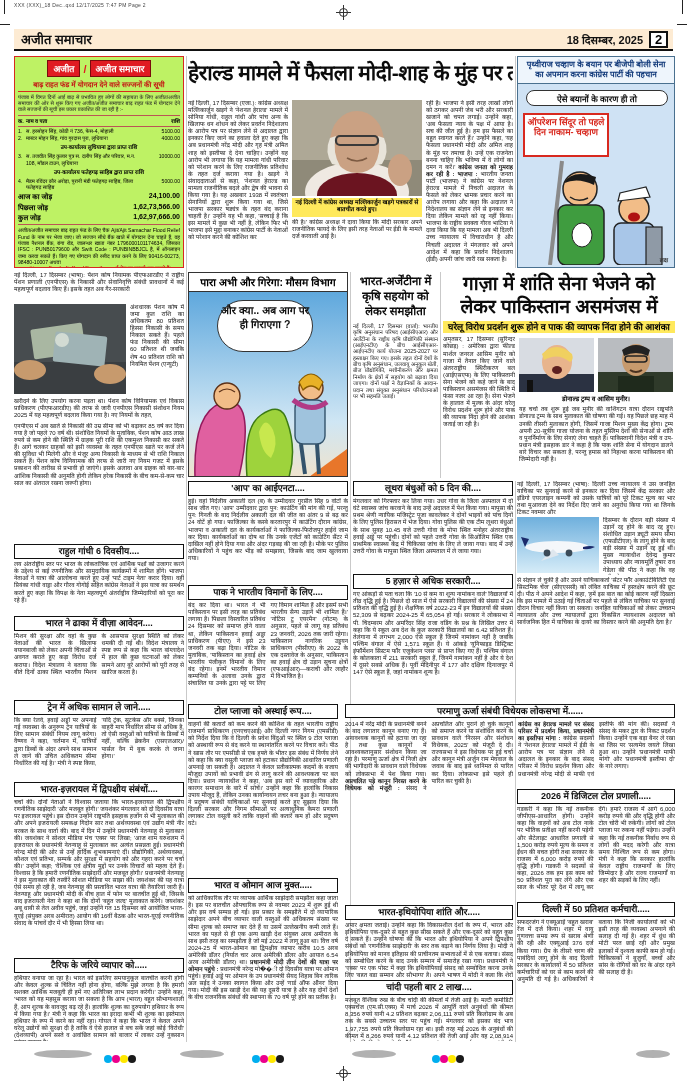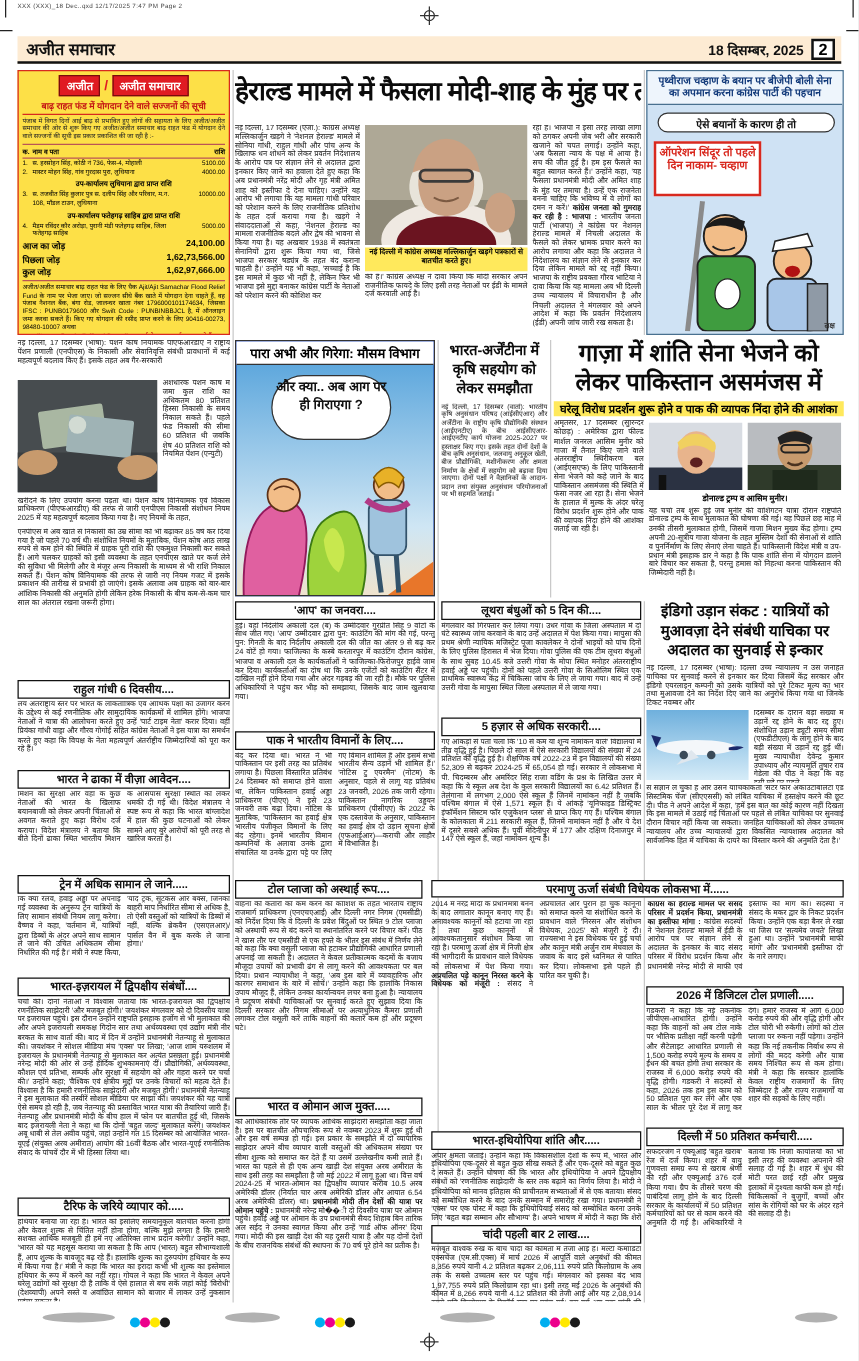--- a/index.html
+++ b/index.html
@@ -15,21 +15,21 @@
   .pagenum { display:inline-flex; width:19px; height:17px; border:2px solid #111; background:#fff; align-items:center; justify-content:center; font-size:13px; font-weight:bold; }
   .body-text { font-size:6px; line-height:1.18; text-align:justify; color:#161616; overflow:hidden; }
   .body-text.sm { font-size:5.4px; }
   .cols2 { column-count:2; column-gap:5px; }
   .box-head { border:1.2px solid #111; font-weight:bold; text-align:center; font-size:9px; line-height:1.25; padding:1px 2px; background:#fff; color:#111; overflow:hidden; white-space:nowrap; }
   .headline { font-weight:bold; color:#0b0b0b; text-align:center; }
   .inline-bold { font-weight:bold; }
   .vrule { width:1px; background:#c9c9c9; }
   .caption-y { background:#ffe95c; font-weight:bold; font-size:6px; line-height:1.2; text-align:center; padding:1px 2px; overflow:hidden; }
   
-  .notice { background:#fde047; border:1.6px solid #d8291f; padding:2px 3px; overflow:hidden; }
+  .notice { background:#bef264; border:1.6px solid #d8291f; padding:2px 3px; overflow:hidden; }
   .notice-logos { display:flex; align-items:center; justify-content:center; gap:3px; margin-top:1px; }
   .logo-red { background:#e01b22; color:#fff; font-weight:bold; font-size:9px; padding:1px 5px; border:1px solid #7a0c0c; }
   .logo-sep { color:#e01b22; font-weight:bold; font-size:11px; }
   .notice-sub { color:#c41414; font-weight:bold; font-size:7.2px; text-align:center; margin:2px 0; border-bottom:1px solid #d8291f; padding-bottom:2px; }
   .notice-intro { font-size:5.1px; line-height:1.22; text-align:justify; color:#222; }
   .ntable-head { display:flex; font-size:5.4px; font-weight:bold; border-top:1px solid #b55; border-bottom:1px solid #b55; margin-top:2px; padding:1px 0; }
   .nrow { display:flex; font-size:5.1px; line-height:1.25; padding-top:1px; }
   .nno { width:8px; flex:none; }
   .nname { flex:1; padding-right:3px; }
   .namt { width:34px; flex:none; text-align:right; }
@@ -261,41 +261,40 @@
           <path d="M32 32 q6 4 12 0" stroke="#4a3220" stroke-width="2" fill="none"></path>
           <rect x="20" y="38" width="36" height="16" fill="#1f2a1c"></rect>
         </svg>
       </div>
       <div class="abs" style="left:76px;top:58px;width:154px;height:10px;font-size:6.5px;font-weight:bold;text-align:center">डोनाल्ड ट्रम्प व आसिम मुनीर।</div>
       <div class="abs body-text" style="left:76px;top:70px;width:154px;height:78px">यह चर्चा तब शुरू हुई जब मुनीर की वाशिंगटन यात्रा दौरान राष्ट्रपति डोनाल्ड ट्रम्प के साथ मुलाकात की घोषणा की गई। यह पिछले छह माह में उनकी तीसरी मुलाकात होगी, जिसमें गाजा मिशन मुख्य केंद्र होगा। ट्रम्प अपनी 20-सूत्रीय गाजा योजना के तहत मुस्लिम देशों की सेनाओं से शांति व पुनर्निर्माण के लिए सेनाएं लेना चाहते हैं। पाकिस्तानी विदेश मंत्री व उप-प्रधान मंत्री इसहाक डार ने कहा है कि पाक शांति सेना में योगदान डालने बारे विचार कर सकता है, परन्तु हमास को निहत्था करना पाकिस्तान की जिम्मेदारी नहीं है।</div>
     </div>
   </div>
 
   <div class="abs" style="left:188px;top:481px;width:160px;height:102px">
-    <div class="box-head">'आप' का जनवरा....</div>
+    <div class="box-head">'आप' का आईएनटा....</div>
     <div class="body-text" style="height:84px;margin-top:2px">हुई। वहां निर्दलीय अकाली दल (ब) के उम्मीदवार गुरप्रीत सिंह 9 वोटों के साथ जीत गए। 'आप' उम्मीदवार द्वारा पुन: काउंटिंग की मांग की गई, परन्तु पुन: गिनती के बाद निर्दलीय अकाली दल की जीत का अंतर 9 से बढ़ कर 24 वोटें हो गया। फाजिल्का के कस्बे करतारपुर में काउंटिंग दौरान कांग्रेस, भाजपा व अकाली दल के कार्यकर्ताओं ने फाजिल्का-फिरोजपुर हाईवे जाम कर दिया। कार्यकर्ताओं का दोष था कि उनके एजेंटों को काउंटिंग सैंटर में दाखिल नहीं होने दिया गया और अंदर गड़बड़ की जा रही है। मौके पर पुलिस अधिकारियों ने पहुंच कर भीड़ को समझाया, जिसके बाद जाम खुलवाया गया।</div>
   </div>
 
   <div class="abs" style="left:188px;top:585px;width:160px;height:115px">
     <div class="box-head">पाक ने भारतीय विमानों के लिए....</div>
     <div class="body-text cols2" style="height:97px;margin-top:2px">बंद कर दिया था। भारत ने भी पाकिस्तान पर इसी तरह का प्रतिबंध लगाया है। पिछला विस्तारित प्रतिबंध 24 दिसम्बर को समाप्त होने वाला था, लेकिन पाकिस्तान हवाई अड्डा प्राधिकरण (पीएए) ने इसे 23 जनवरी तक बढ़ा दिया। नोटिस के मुताबिक, 'पाकिस्तान का हवाई क्षेत्र भारतीय पंजीकृत विमानों के लिए बंद रहेगा। इनमें भारतीय विमान कम्पनियों के अलावा उनके द्वारा संचालित या उनके द्वारा पट्टे पर लिए गए विमान शामिल हैं और इसमें सभी भारतीय सैन्य उड़ानें भी शामिल हैं।' 'नोटिस टु एयरमैन' (नोटम) के अनुसार, पहले से लागू यह प्रतिबंध 23 जनवरी, 2026 तक जारी रहेगा। पाकिस्तान नागरिक उड्डयन प्राधिकरण (पीसीएए) के 2022 के एक दस्तावेज के अनुसार, पाकिस्तान का हवाई क्षेत्र दो उड़ान सूचना क्षेत्रों (एफआईआर)—कराची और लाहौर में विभाजित है।</div>
   </div>
 
   <div class="abs" style="left:353px;top:481px;width:160px;height:91px">
     <div class="box-head">लूथरा बंधुओं को 5 दिन की....</div>
     <div class="body-text" style="height:73px;margin-top:2px">मंगलवार को गिरफ्तार कर लिया गया। उधर गोवा के जिला अस्पताल में दो घंटे स्वास्थ्य जांच करवाने के बाद उन्हें अदालत में पेश किया गया। मापुसा की प्रथम श्रेणी न्यायिक मजिस्ट्रेट पूजा कावलेकर ने दोनों भाइयों को पांच दिनों के लिए पुलिस हिरासत में भेज दिया। गोवा पुलिस की एक टीम लूथरा बंधुओं के साथ सुबह 10.45 बजे उत्तरी गोवा के मोपा स्थित मनोहर अंतरराष्ट्रीय हवाई अड्डे पर पहुंची। दोनों को पहले उत्तरी गोवा के सिओलिम स्थित एक प्राथमिक स्वास्थ्य केंद्र में चिकित्सा जांच के लिए ले जाया गया। बाद में उन्हें उत्तरी गोवा के मापुसा स्थित जिला अस्पताल में ले जाया गया।</div>
   </div>
 
   <div class="abs" style="left:353px;top:574px;width:160px;height:126px">
     <div class="box-head">5 हज़ार से अधिक सरकारी....</div>
     <div class="body-text" style="height:108px;margin-top:2px">गए आंकड़ों से पता चला कि '10 से कम या शून्य नामांकन वाले' विद्यालयों में तीव्र वृद्धि हुई है। पिछले दो साल में ऐसे सरकारी विद्यालयों की संख्या में 24 प्रतिशत की वृद्धि हुई है। शैक्षणिक वर्ष 2022-23 में इन विद्यालयों की संख्या 52,309 से बढ़कर 2024-25 में 65,054 हो गई। सरकार ने लोकसभा में पी. चिदम्बरम और अमरिंदर सिंह राजा वडिंग के प्रश्न के लिखित उत्तर में कहा कि ये स्कूल अब देश के कुल सरकारी विद्यालयों का 6.42 प्रतिशत हैं। तेलंगाना में लगभग 2,000 ऐसे स्कूल हैं जिनमें नामांकन नहीं है जबकि पश्चिम बंगाल में ऐसे 1,571 स्कूल हैं। ये आंकड़े 'यूनिफाइड डिस्ट्रिक्ट इंफॉर्मेशन सिस्टम फॉर एजुकेशन प्लस' से प्राप्त किए गए हैं। पश्चिम बंगाल के कोलकाता में 211 सरकारी स्कूल हैं, जिनमें नामांकन नहीं है और ये देश में दूसरे सबसे अधिक हैं। पूर्वी मेदिनीपुर में 177 और दक्षिण दिनाजपुर में 147 ऐसे स्कूल हैं, जहां नामांकन शून्य है।</div>
   </div>
 
   <div class="abs" style="left:517px;top:481px;width:158px;height:216px">
-    <div class="headline" style="font-size:12px;line-height:1.3;padding:1px 0 3px">इंडिगो उड़ान संकट : यात्रियों को मुआवज़ा देने संबंधी याचिका पर अदालत का सुनवाई से इन्कार</div>
     <div class="body-text" style="height:34px">नई दिल्ली, 17 दिसम्बर (भाषा): दिल्ली उच्च न्यायालय ने उस जनहित याचिका पर सुनवाई करने से इनकार कर दिया जिसमें केंद्र सरकार और इंडिगो एयरलाइन कम्पनी को उसके यात्रियों को पूरे टिकट मूल्य का भार तथा मुआवजा देने का निर्देश दिए जाने का अनुरोध किया गया था जिनके टिकट नवम्बर और</div>
     <div style="position:relative;height:58px;margin-top:2px">
       <div class="abs" style="left:0;top:0;width:82px;height:56px">
         <svg width="82" height="56" viewBox="0 0 82 56">
           <defs>
               <linearGradient id="sky3" x1="0" y1="0" x2="0" y2="1">
                 <stop offset="0" stop-color="#6fb0dd"></stop>
                 <stop offset="1" stop-color="#d6ecf8"></stop>
               </linearGradient>
             </defs>

